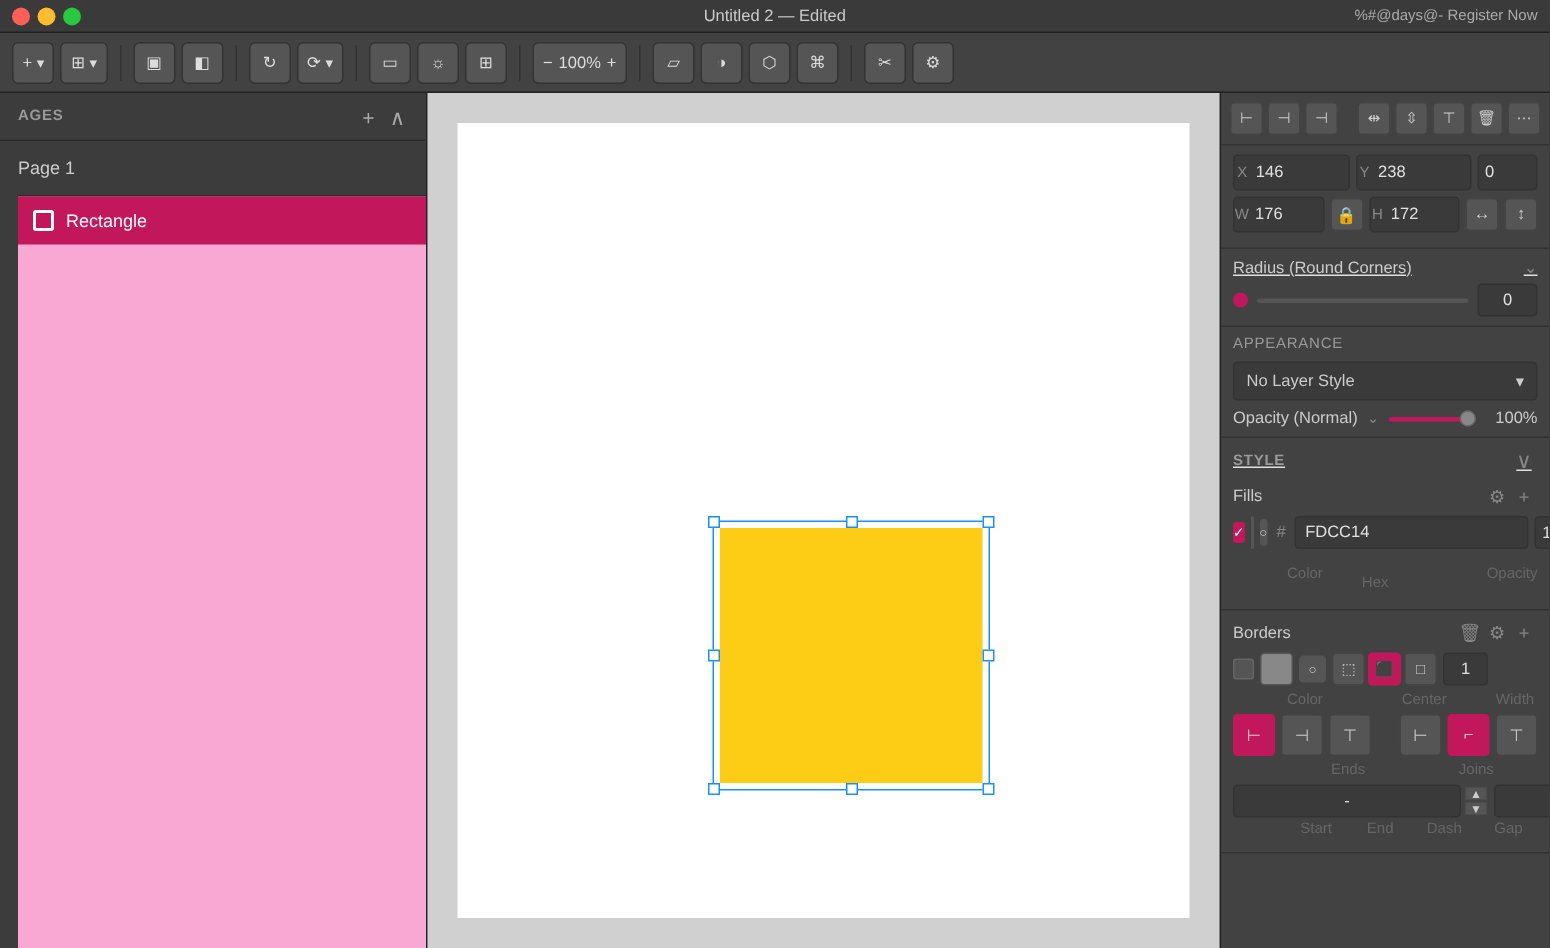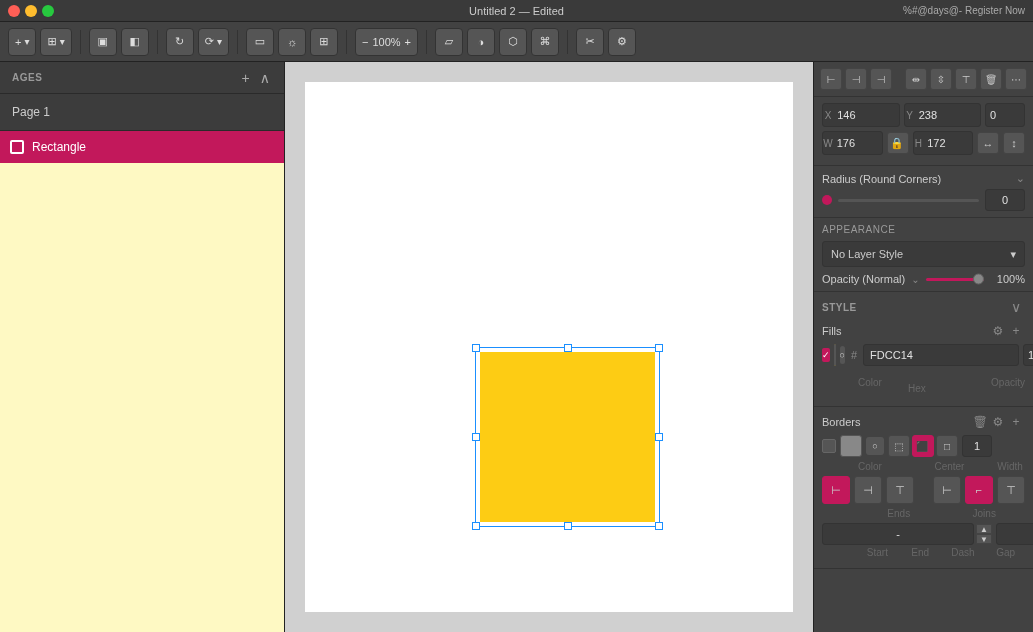--- a/index.html
+++ b/index.html
@@ -145,22 +145,23 @@
       display: flex;
       align-items: center;
       padding: 0 12px;
       cursor: pointer;
       color: #ccc;
       font-size: 12px;
     }
 
     .layers-area {
       flex: 1;
-      background: #fef9c3;
+      background: #f9a8d4;
       border-top: 1px solid #2a2a2a;
+      margin-left: 12px;
     }
     .layer-item {
       height: 32px;
       display: flex;
       align-items: center;
       padding: 0 10px;
       background: #c2185b;
       color: #fff;
       font-size: 12px;
       cursor: pointer;
@@ -311,20 +312,21 @@
     
     .radius-section {
       padding: 6px 8px;
       border-bottom: 1px solid #333;
     }
     .radius-header {
       display: flex;
       align-items: center;
       gap: 6px;
       margin-bottom: 4px;
+      text-decoration: underline;
     }
     .radius-title {
       font-size: 11px;
       color: #ccc;
       flex: 1;
     }
     .radius-slider-row {
       display: flex;
       align-items: center;
       gap: 6px;
@@ -403,20 +405,21 @@
 
     
     .style-section {
       padding: 6px 8px;
       border-bottom: 1px solid #333;
     }
     .style-section-header {
       display: flex;
       align-items: center;
       margin-bottom: 6px;
+      text-decoration: underline;
     }
     .style-section-title {
       font-size: 10px;
       font-weight: 600;
       color: #999;
       letter-spacing: 0.5px;
       text-transform: uppercase;
       flex: 1;
     }
     .style-toggle-btn {

